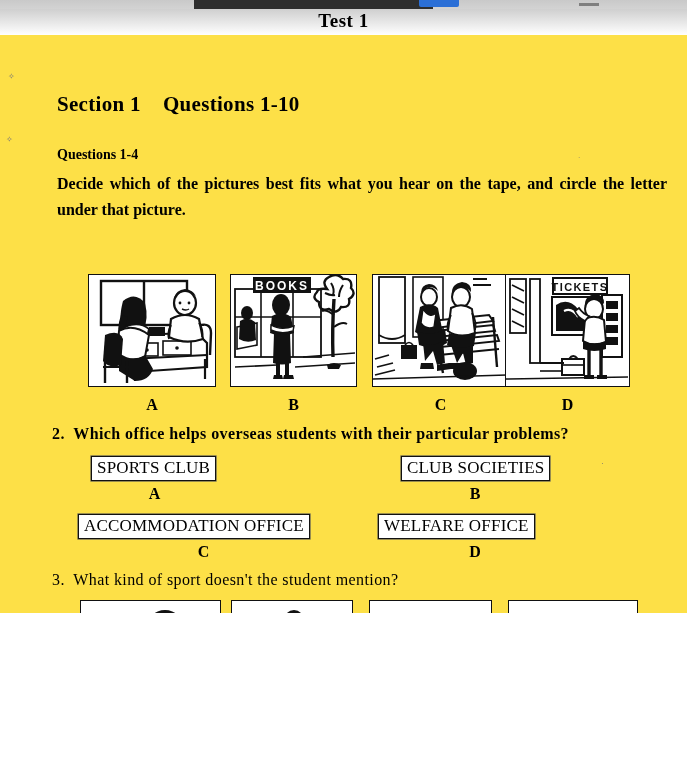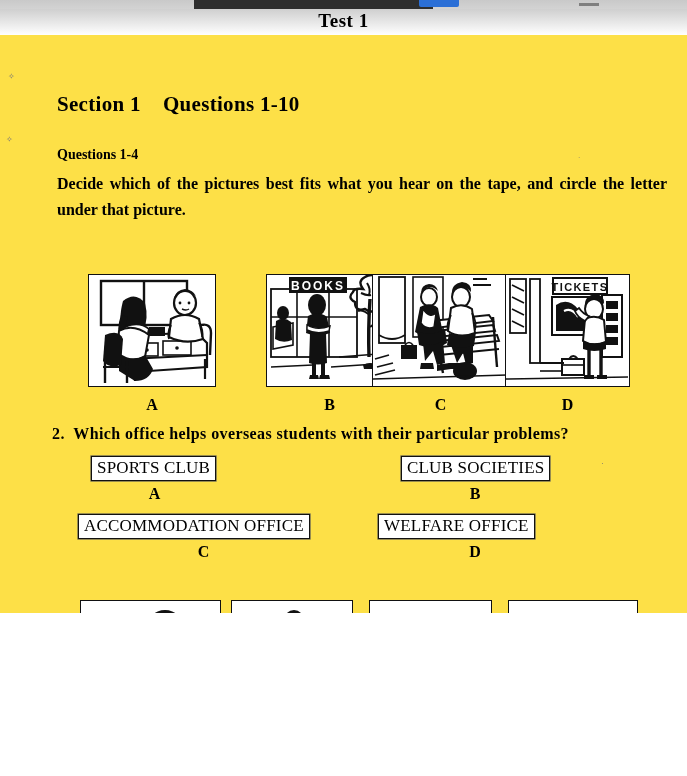--- a/index.html
+++ b/index.html
@@ -222,21 +222,21 @@
           <path d="M82 44 q14 -8 28 0 l4 20 q-18 6 -34 -2 Z" fill="#fff" stroke="#111" stroke-width="2.2"></path>
           <path d="M82 50 q-4 8 -2 14" stroke="#111" stroke-width="1.8" fill="none"></path>
           <path d="M110 48 q5 8 3 14" stroke="#111" stroke-width="1.8" fill="none"></path>
 
           <path d="M112 50 q10 -2 10 8 l-1 22" fill="none" stroke="#111" stroke-width="2.4"></path>
         </svg>
       </div>
       <div class="choice-letter" style="left:0px; top:122px; width:128px;">A</div>
     </div>
 
-    <div class="pic-cell" style="left:142px;margin-left:36px;">
+    <div class="pic-cell" style="left:142px;">
       <div class="pic-frame" style="width:127px;height:113px;">
         <svg width="124" height="110" viewBox="0 0 124 110">
           <rect x="0" y="0" width="124" height="110" fill="#fff"></rect>
 
           <rect x="4" y="14" width="86" height="68" fill="none" stroke="#111" stroke-width="1.8"></rect>
 
           <rect x="22" y="2" width="58" height="16" fill="#111"></rect>
           <text x="51" y="15" font-family="'Liberation Sans',sans-serif" font-size="12" font-weight="bold" fill="#fff" text-anchor="middle" letter-spacing="2">BOOKS</text>
 
           <line x1="30" y1="18" x2="30" y2="82" stroke="#111" stroke-width="1.6"></line>
@@ -372,20 +372,21 @@
     <div class="opt-box" style="left:401px; top:456px;">CLUB SOCIETIES</div>
     <div class="opt-letter" style="left:401px; top:485px; width:148px;">B</div>
 
     <div class="opt-box" style="left:78px; top:514px;">ACCOMMODATION OFFICE</div>
     <div class="opt-letter" style="left:91px; top:543px; width:225px;">C</div>
 
     <div class="opt-box" style="left:378px; top:514px;">WELFARE OFFICE</div>
     <div class="opt-letter" style="left:392px; top:543px; width:166px;">D</div>
   </div>
 
+  <div class="qtext" id="q3-text">3.  What kind of sport doesn't the student mention?</div>
 
   <div class="pic-row" id="q3-row">
 
     <div class="pic-cell" style="left:0px;">
       <div class="pic-frame" style="width:141px;height:141px;">
         <svg width="138" height="138" viewBox="0 0 138 138">
           <rect x="0" y="0" width="138" height="138" fill="#fff"></rect>
 
           <circle cx="84" cy="28" r="19" fill="#111"></circle>
 

